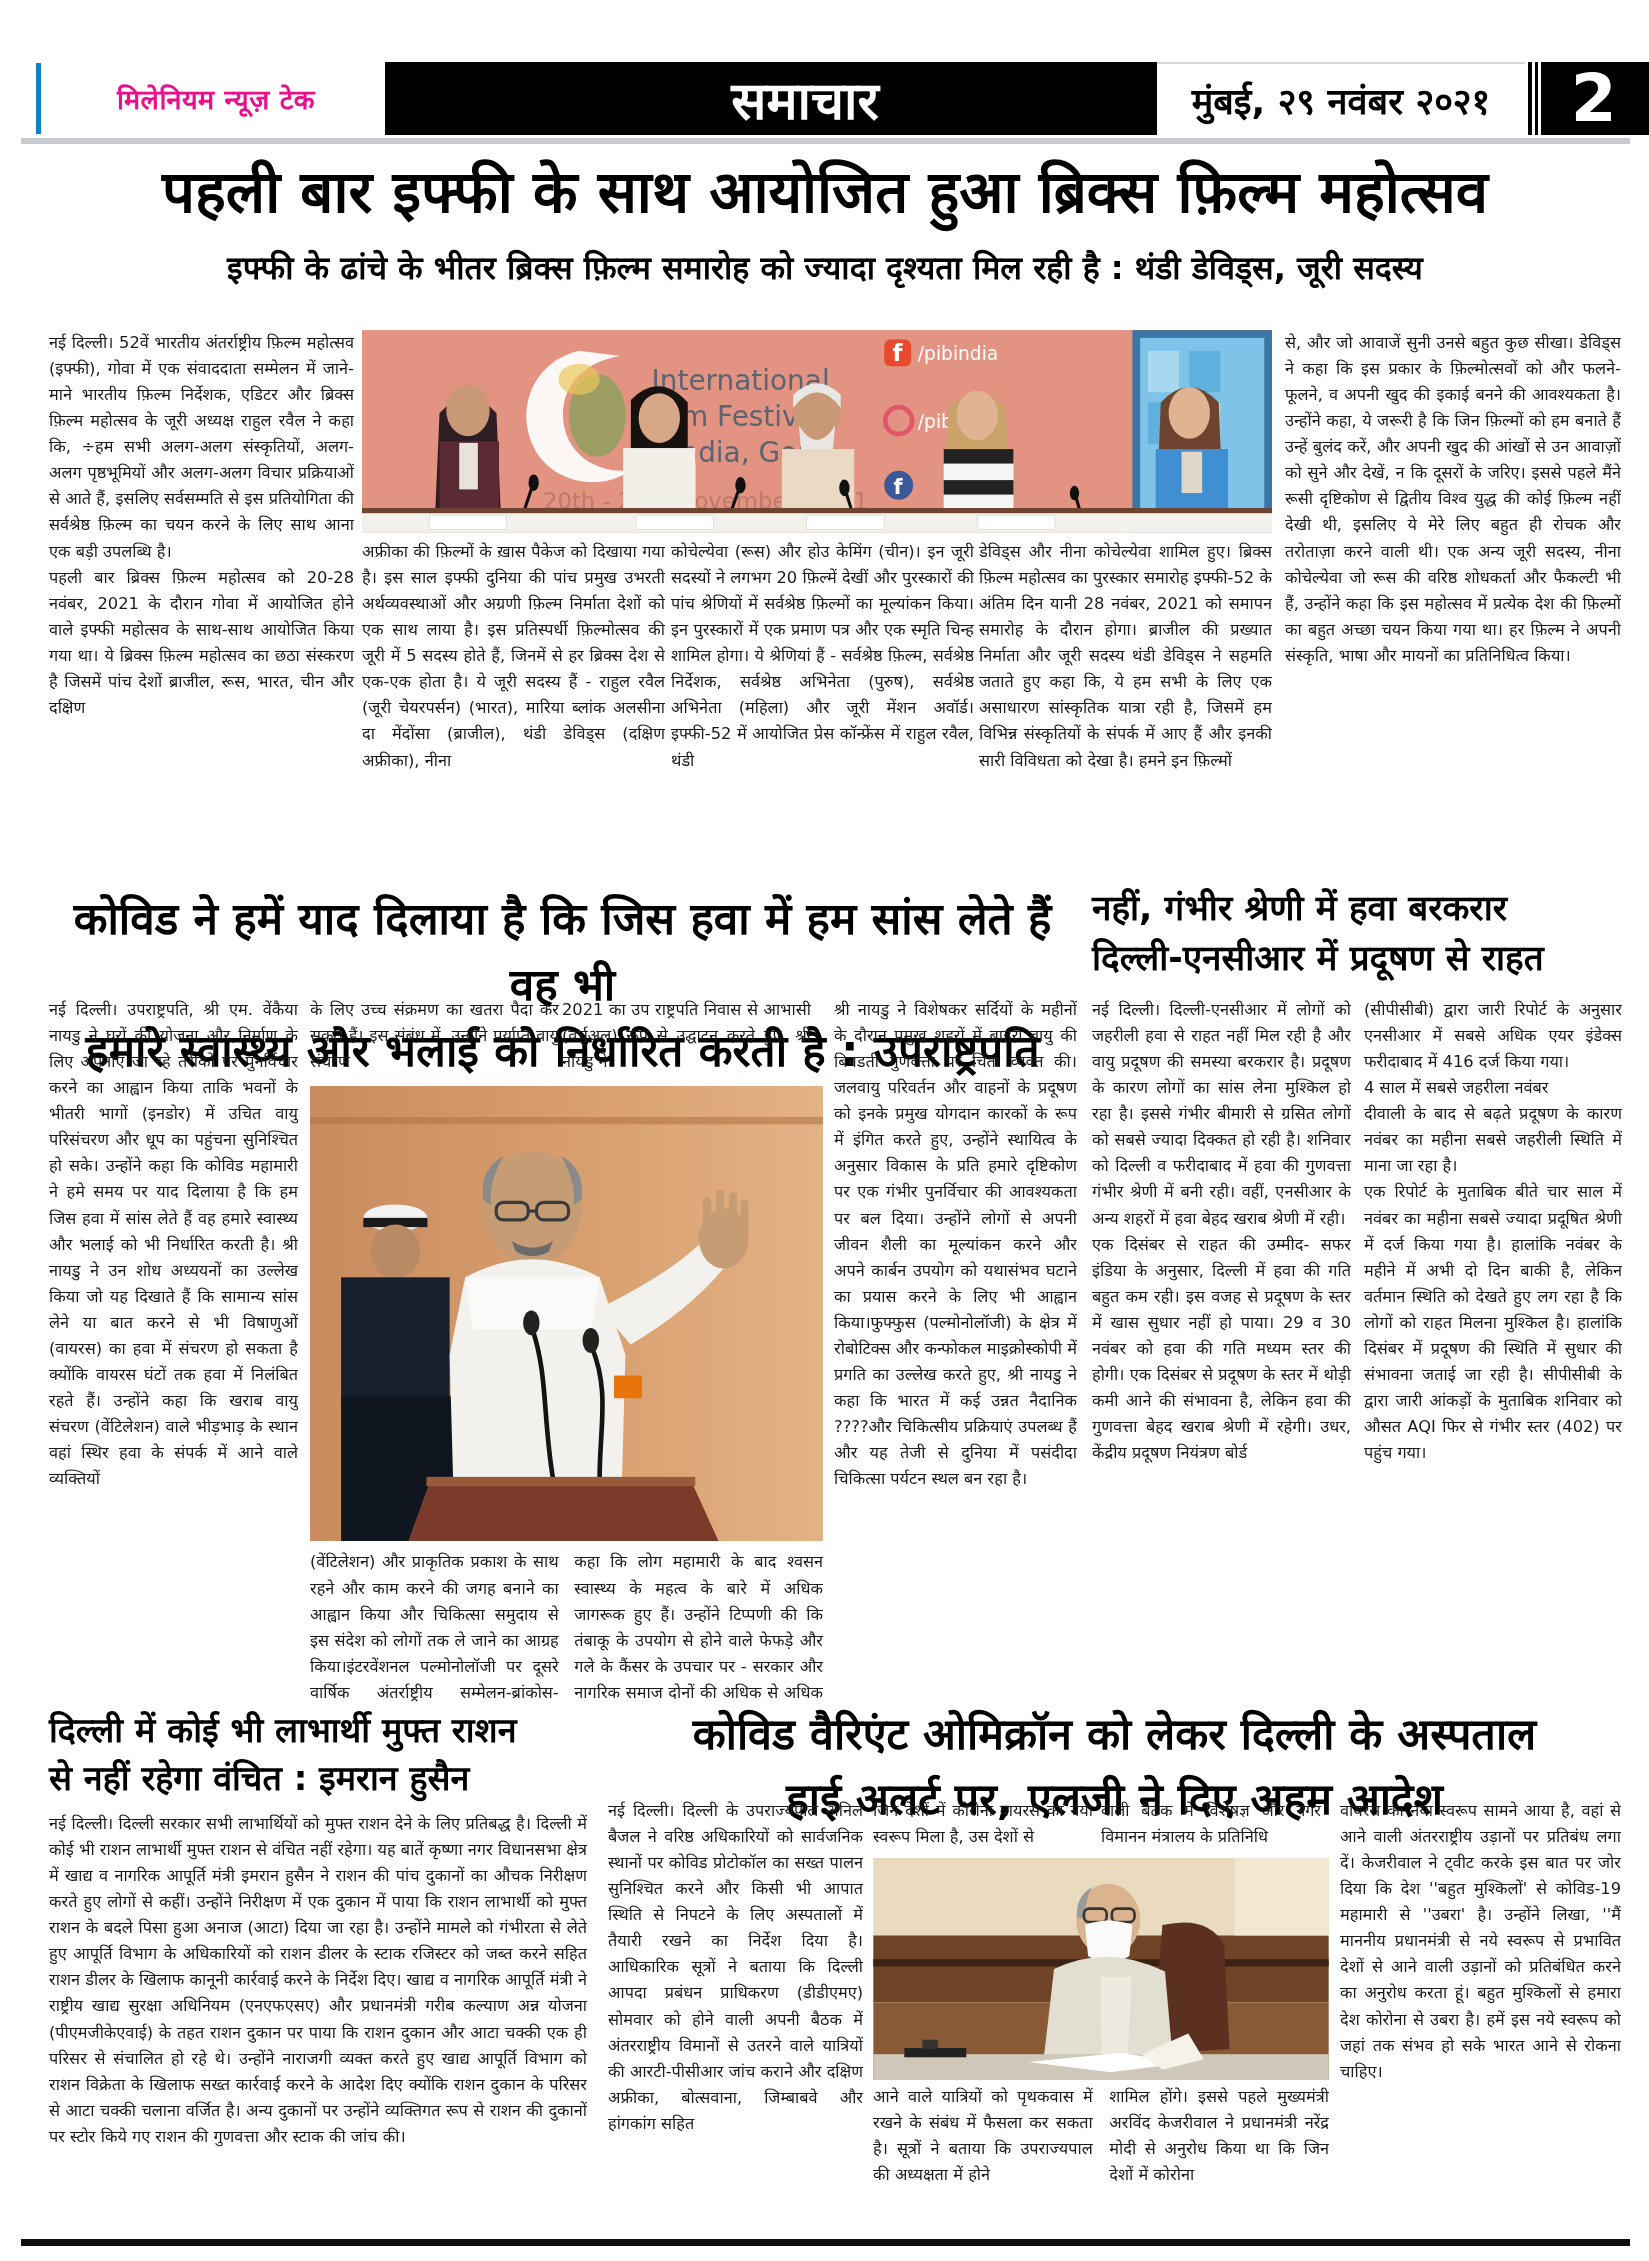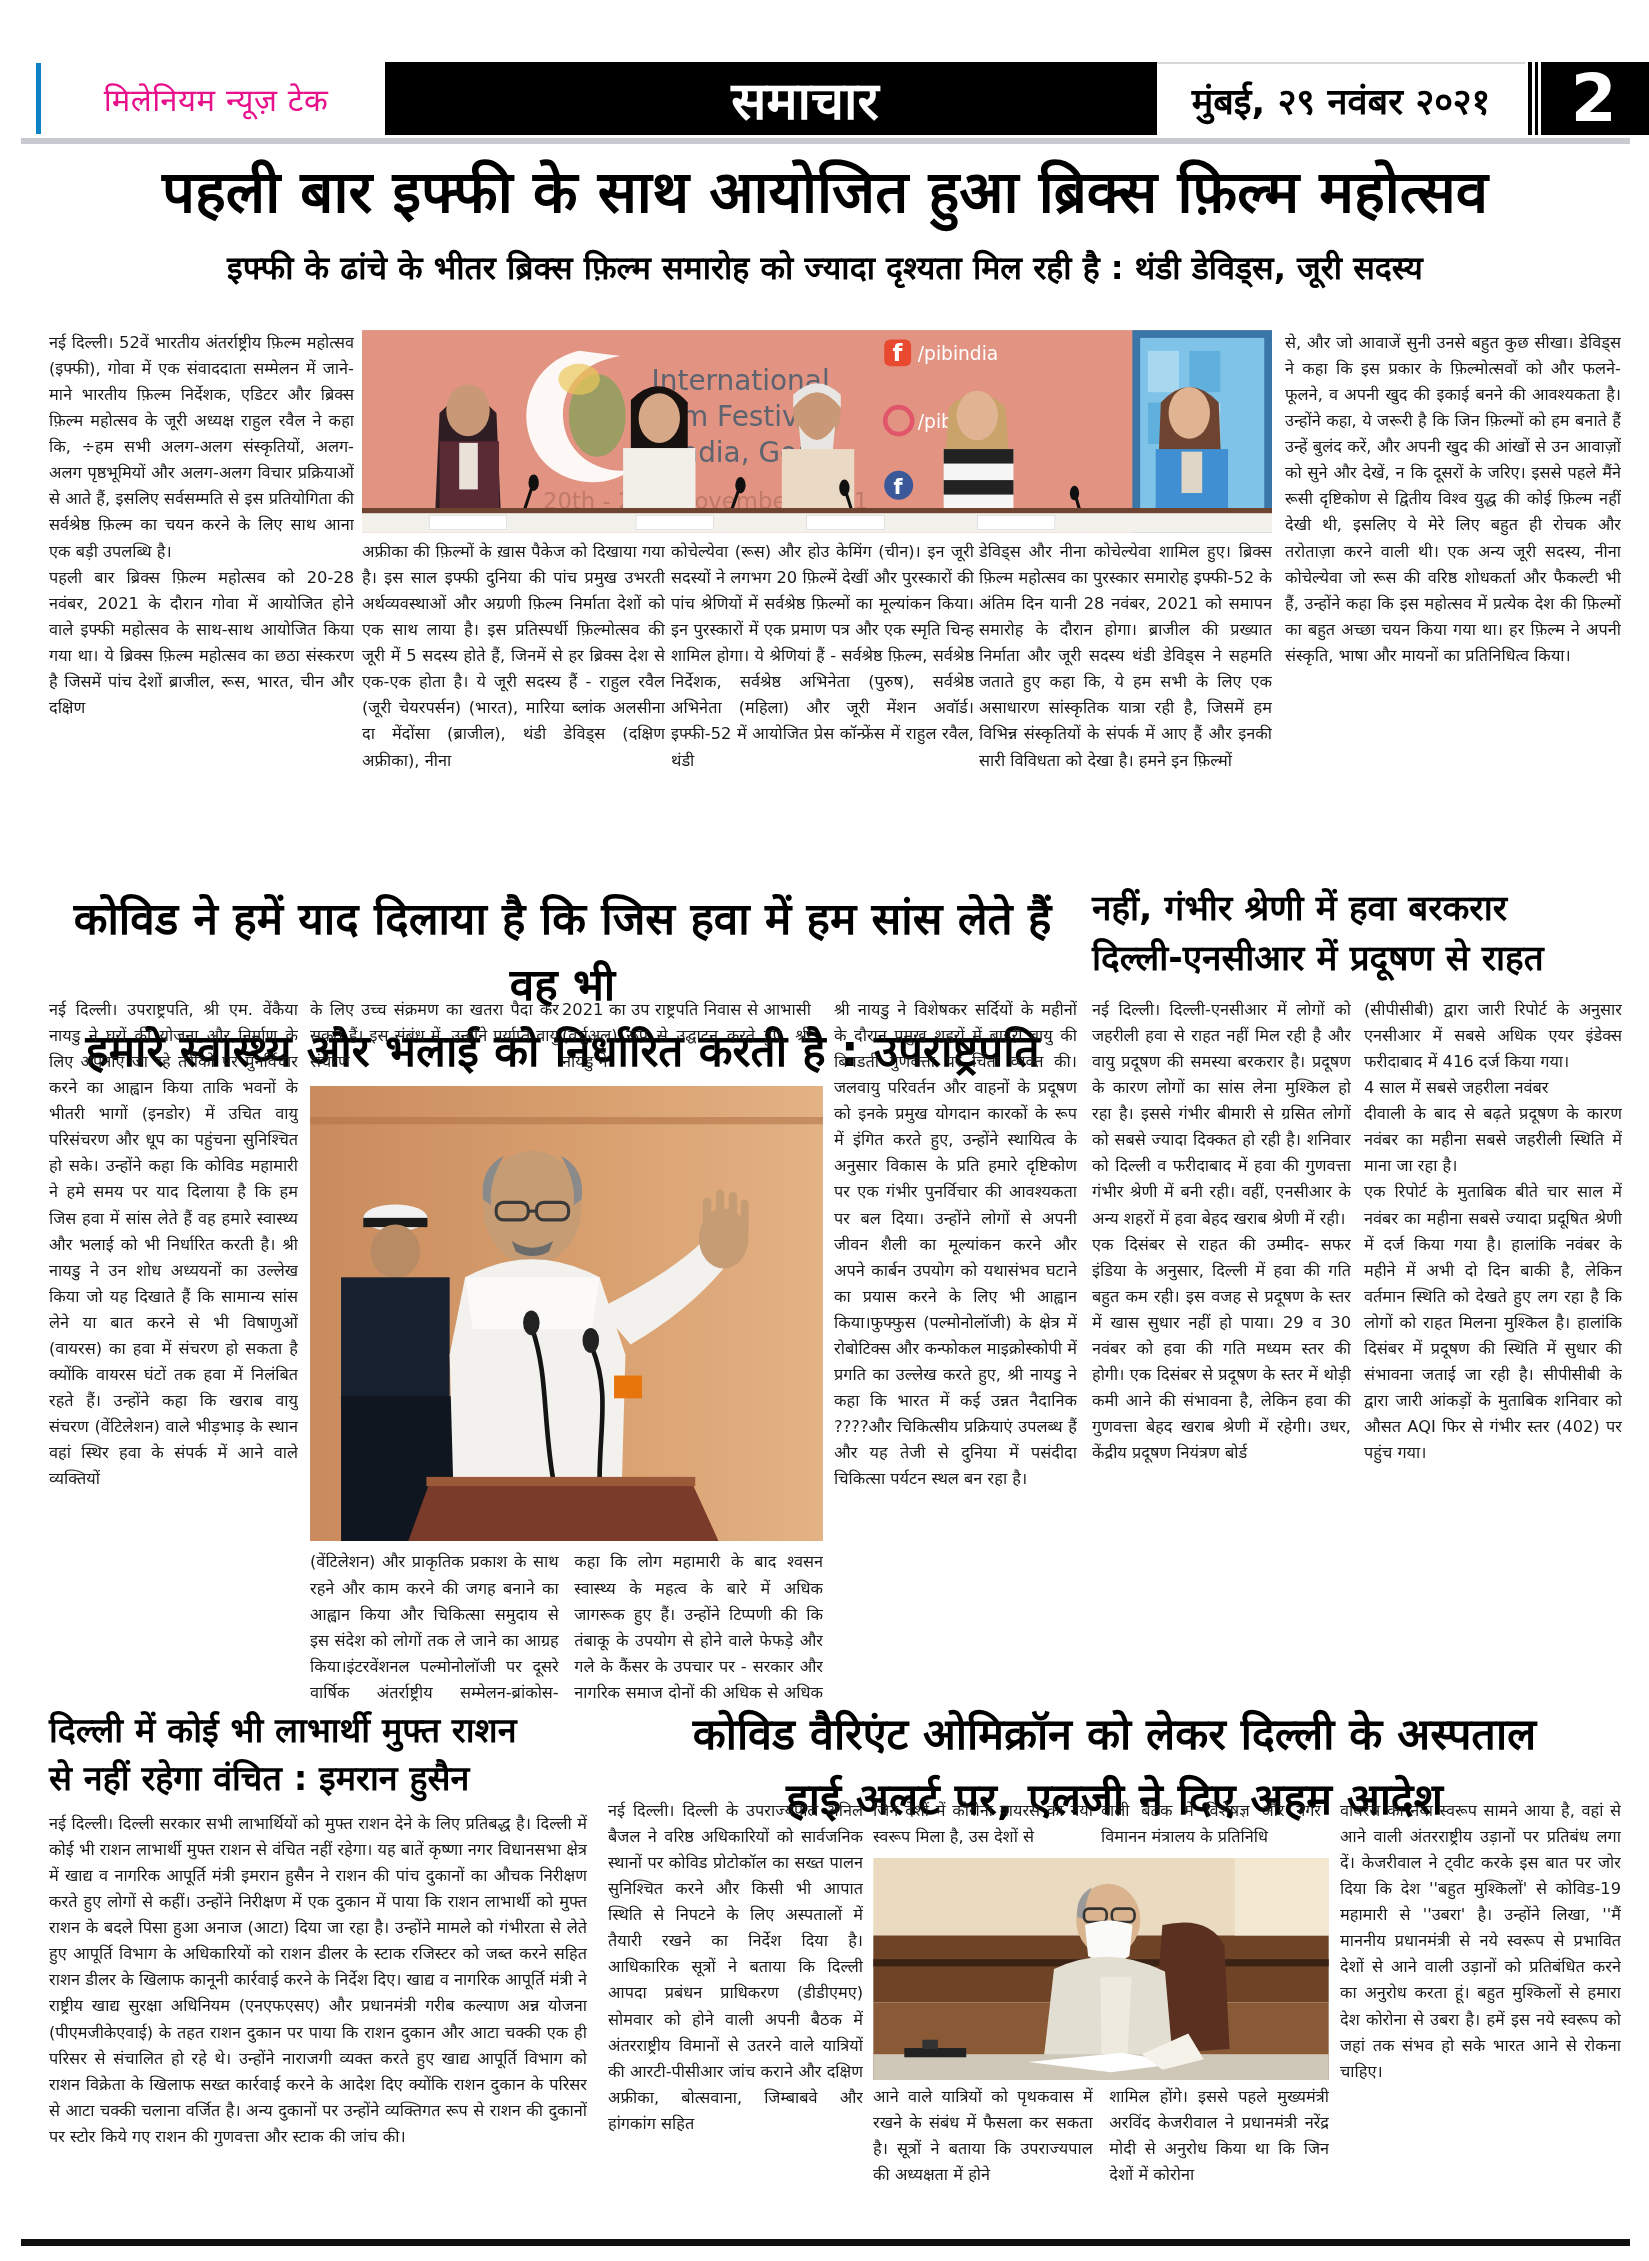--- a/index.html
+++ b/index.html
@@ -1,20 +1,20 @@
 <!DOCTYPE html>
 <html style="font-size:8.3px"><head>
 <meta charset="utf-8">
 <style>
   html,body{margin:0;padding:0;background:#e9e9e9;}
   .page{position:relative;width:1650px;height:2261px;background:#ffffff;
         font-family:"DejaVu Sans","Liberation Sans",sans-serif;color:#141414;overflow:hidden;}
   .abs{position:absolute;}
   
-  .logo{color:#E8118C;font-size:31px;font-weight:normal;display:flex;align-items:center;justify-content:center;letter-spacing:0.5px;}
+  .logo{color:#E8118C;font-size:27px;font-weight:bold;display:flex;align-items:center;justify-content:center;letter-spacing:0.5px;}
   .bluebox{background:#000000;padding-left:35px;}
   .section-title{color:#fff;font-size:52px;font-weight:bold;display:flex;align-items:center;justify-content:center;}
   .datebox{background:#fff;display:flex;align-items:center;justify-content:center;font-size:36px;font-weight:bold;color:#000;}
   .pagenum{color:#fff;font-size:66px;font-weight:bold;display:flex;align-items:center;justify-content:flex-end;padding-right:9.3px;box-sizing:border-box;}
   .vstripe{background:#fff;}
   .grayrule{background:#C7CBCF;}
   .blackrule{background:#101010;}
   
   .h1{font-size:58px;font-weight:bold;line-height:1.28;text-align:center;color:#000;}
   .h2{font-size:32px;font-weight:bold;line-height:1.35;text-align:center;color:#000;}

